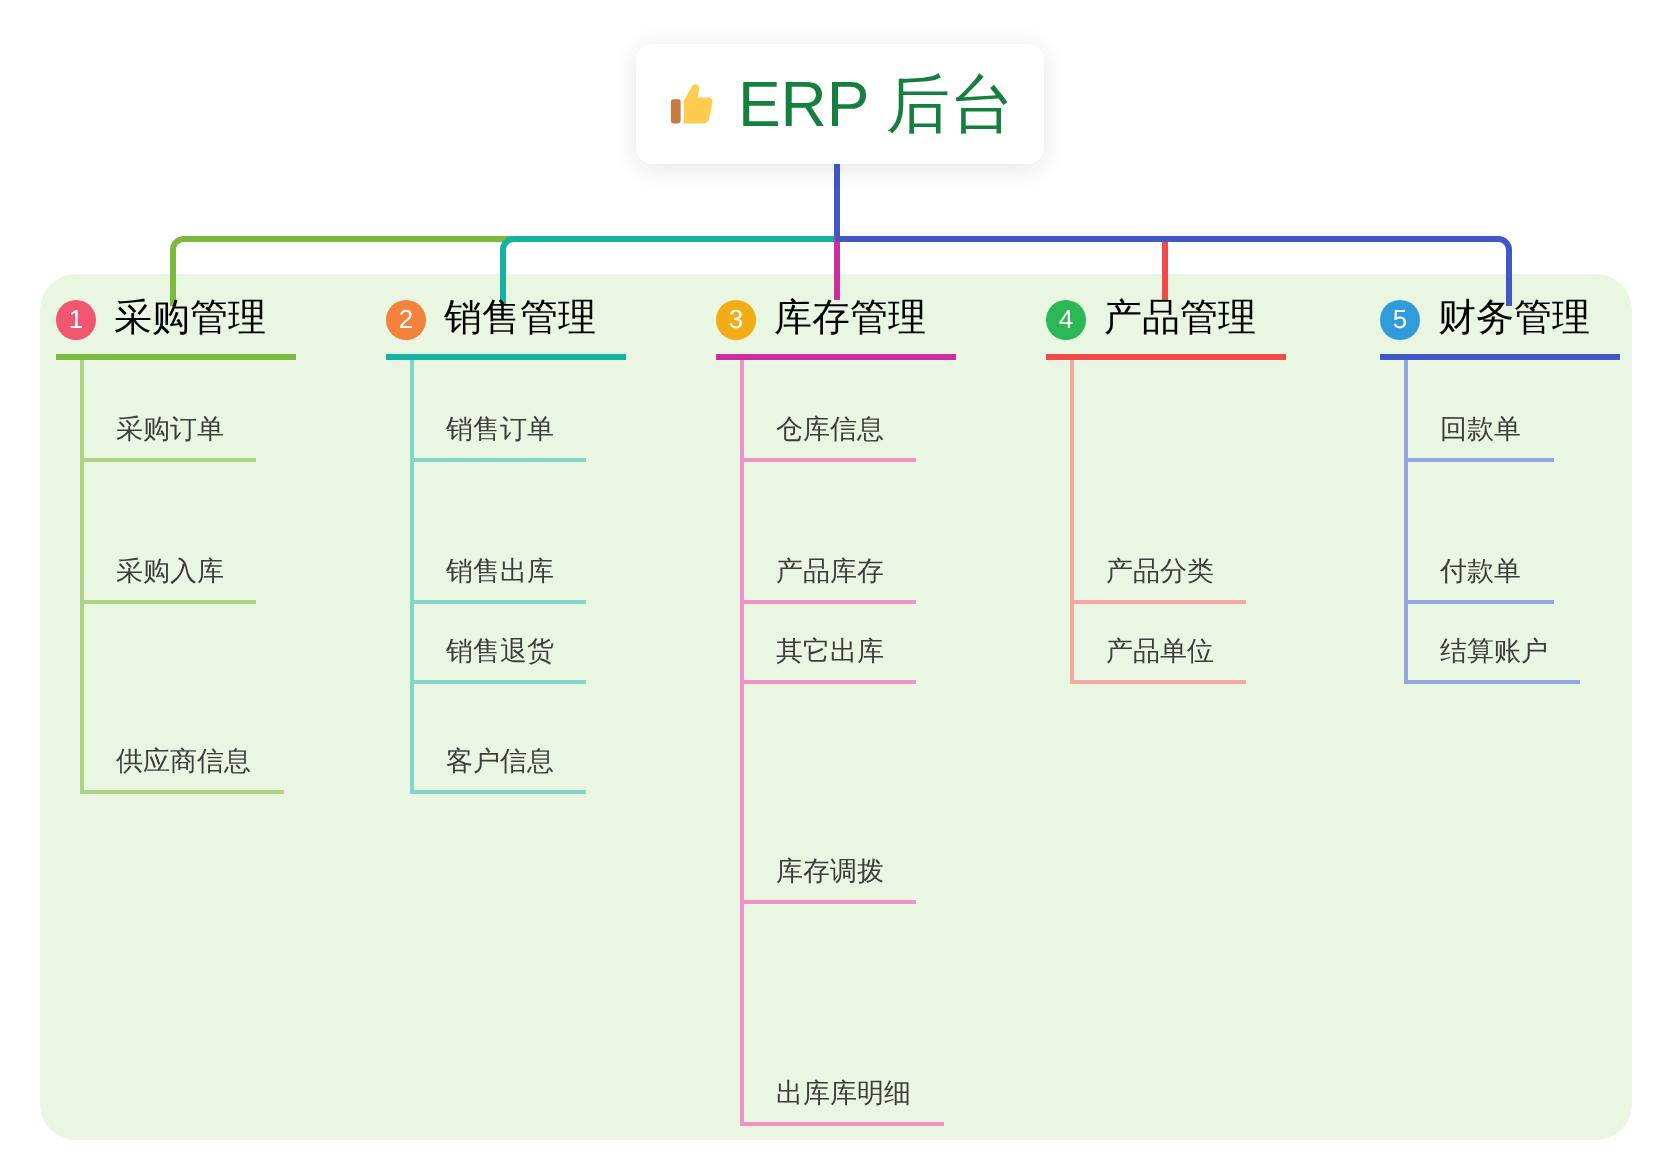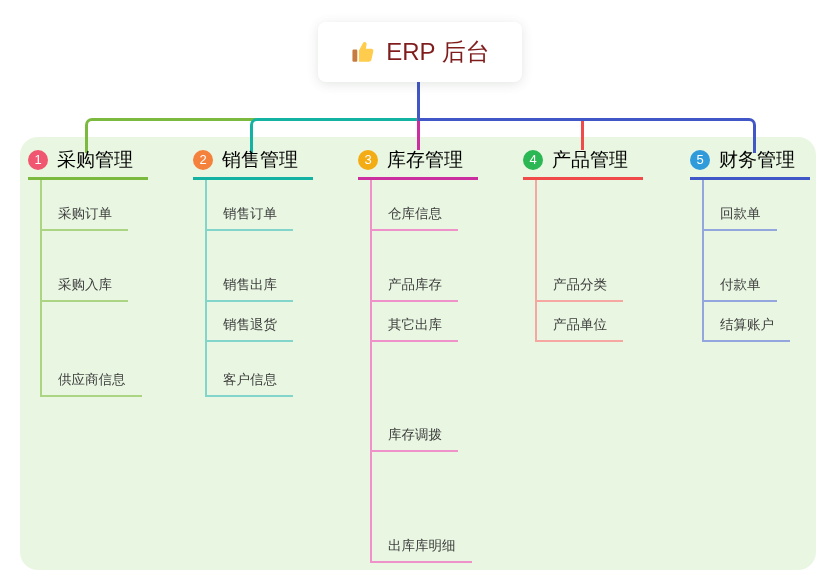--- a/index.html
+++ b/index.html
@@ -12,21 +12,21 @@
     position:absolute;left:20px;top:137px;width:796px;height:433px;
     border-radius:18px;
   }
   .root-node{
     position:absolute;left:318px;top:22px;width:204px;height:60px;
     background:#ffffff;border-radius:8px;
     box-shadow:0 2px 12px rgba(50,70,50,0.14);
     display:flex;align-items:center;justify-content:center;gap:10px;
     cursor:pointer;z-index:3;
   }
-  .root-label{font-size:24px;color:#7f1d1d;line-height:28px;white-space:nowrap;}
+  .root-label{font-size:32px;color:#15803d;line-height:28px;white-space:nowrap;}
   .thumb-icon{width:26px;height:26px;flex:none;}
   
   .conn{position:absolute;z-index:1;}
   .stem{left:417px;top:80px;width:3px;height:41px;}
   .corner{border:0 solid transparent;background:transparent!important;}
   .c-b1{left:85px;top:118px;width:168px;height:32px;border-top-width:3px;border-left-width:3px;border-top-left-radius:7px;}
   .c-b2{left:250px;top:118px;width:170px;height:32px;border-top-width:3px;border-left-width:3px;border-top-left-radius:7px;}
   .c-b5{left:418px;top:118px;width:335px;height:32px;border-top-width:3px;border-right-width:3px;border-top-right-radius:7px;}
   .c-b3{left:417px;top:118px;width:3px;height:32px;}
   .c-b4{left:581px;top:121px;width:3px;height:29px;}
@@ -44,21 +44,20 @@
     display:flex;align-items:center;justify-content:center;
   }
   .topic-label{font-size:19px;line-height:22px;color:#000000;white-space:nowrap;}
   .vline{position:absolute;left:12px;top:31px;width:2px;background:var(--cl);}
   .v-4{height:217px;} .v-7{height:383px;} .v-3{height:162px;}
   .child{
     position:absolute;left:12px;
     padding:4px 16px 5px 18px;border-bottom:2px solid var(--cl);
     font-size:13.5px;line-height:18px;color:#3C3C3C;white-space:nowrap;
     cursor:pointer;
-    font-family:Liberation Mono, monospace;
   }
   .r0{top:53px;} .r1{top:124px;} .r2{top:164px;} .r3{top:219px;}
   .r4{top:274px;} .r5{top:330px;} .r6{top:385px;}
 </style>
 </head>
 <body>
 
 <div class="panel" style="background-color: rgb(233, 246, 226);"></div>
 
 <div class="conn stem" style="background-color: rgb(65, 86, 199);"></div>

